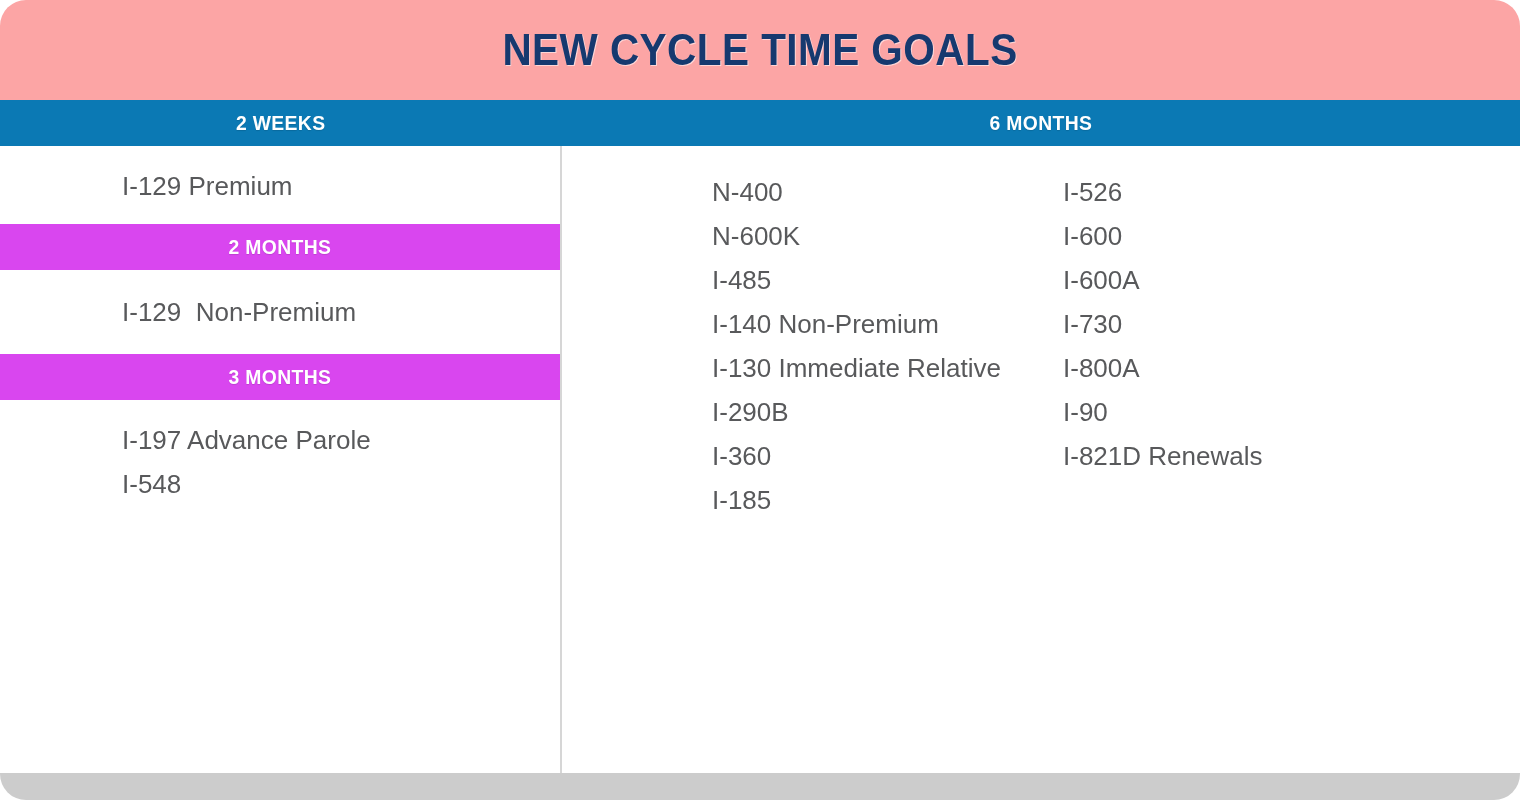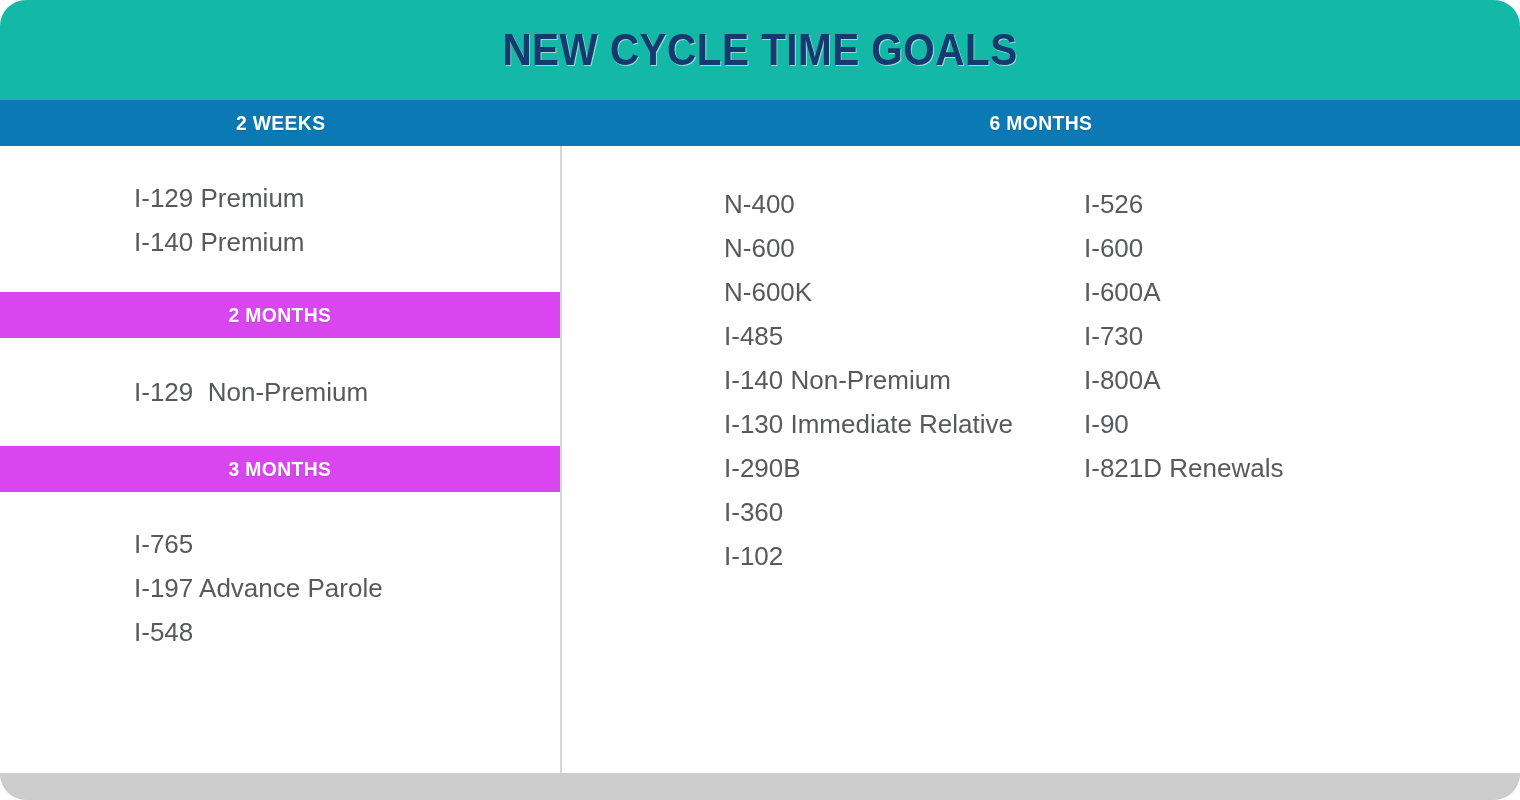--- a/index.html
+++ b/index.html
@@ -17,21 +17,21 @@
     height: 800px;
     box-sizing: border-box;
     background: #ffffff;
     border-radius: 26px;
     overflow: hidden;
   }
 
   
   .title-band {
     height: 100px;
-    background: #14b8a6;
+    background: #fca5a5;
     display: flex;
     align-items: center;
     justify-content: center;
   }
   .title-text {
     font-family: "Liberation Sans Narrow", "Liberation Sans", "DejaVu Sans", sans-serif;
     font-weight: bold;
     font-size: 44px;
     letter-spacing: 0.5px;
     color: #16396f;
@@ -97,21 +97,21 @@
   }
   .section-bar-inner {
     transform: scaleX(0.92);
     transform-origin: center;
     white-space: nowrap;
     text-shadow: 0 1px 1px rgba(0,0,0,0.12);
   }
 
   .item-list {
     padding: 14px 0 12px 118px;
-    margin: 16px;
+    margin: 4px;
     list-style: none;
   }
   .item-list.tight { padding-top: 16px; padding-bottom: 16px; }
 
   .list-item {
     font-size: 26px;
     color: #58595b;
     line-height: 1;
     padding: 9px 0;
     white-space: pre;
@@ -150,53 +150,50 @@
       <span class="col-head-inner">6 MONTHS</span>
     </div>
   </div>
 
   <div class="body-area">
 
     <div class="left-col">
 
       <ul class="item-list">
         <li class="list-item">I-129 Premium</li>
-        <li class="list-item">I-140 Premium</li>
       </ul>
 
       <div class="section-bar">
         <span class="section-bar-inner">2 MONTHS</span>
       </div>
       <ul class="item-list tight">
         <li class="list-item">I-129  Non-Premium</li>
       </ul>
 
       <div class="section-bar">
         <span class="section-bar-inner">3 MONTHS</span>
       </div>
       <ul class="item-list">
-        <li class="list-item">I-765</li>
         <li class="list-item">I-197 Advance Parole</li>
         <li class="list-item">I-548</li>
       </ul>
     </div>
 
     <div class="right-col">
 
       <div class="sub-col-a">
         <ul class="item-list">
           <li class="list-item">N-400</li>
-          <li class="list-item">N-600</li>
           <li class="list-item">N-600K</li>
           <li class="list-item">I-485</li>
           <li class="list-item">I-140 Non-Premium</li>
           <li class="list-item">I-130 Immediate Relative</li>
           <li class="list-item">I-290B</li>
           <li class="list-item">I-360</li>
-          <li class="list-item">I-102</li>
+          <li class="list-item">I-185</li>
         </ul>
       </div>
 
       <div class="sub-col-b">
         <ul class="item-list">
           <li class="list-item">I-526</li>
           <li class="list-item">I-600</li>
           <li class="list-item">I-600A</li>
           <li class="list-item">I-730</li>
           <li class="list-item">I-800A</li>

